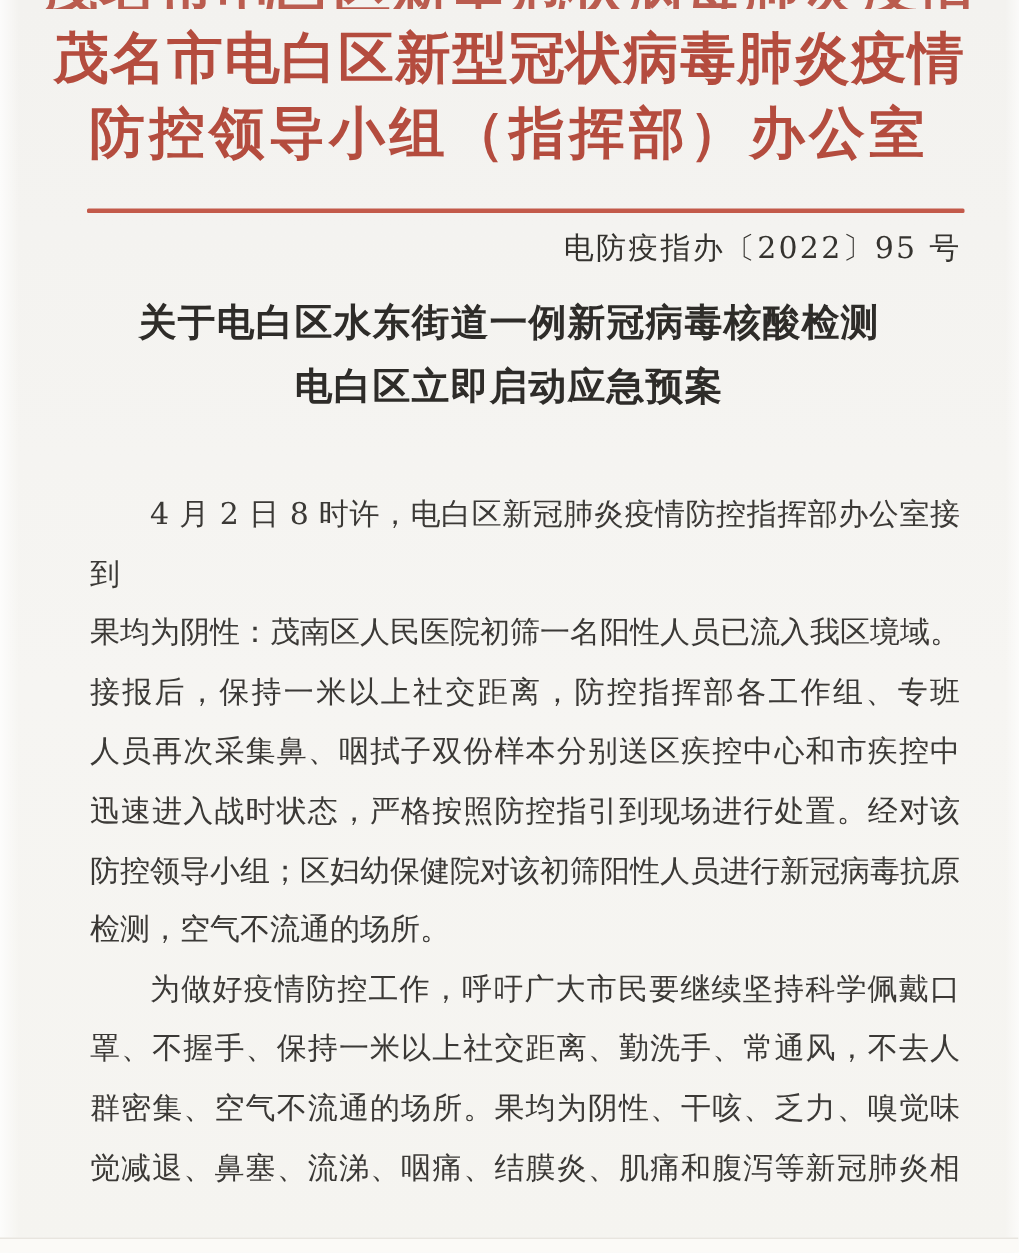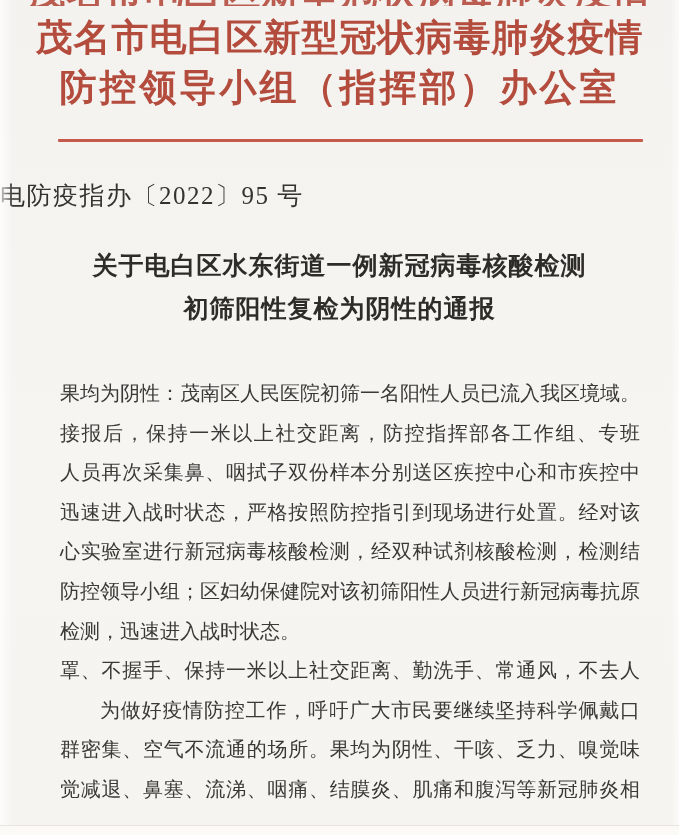--- a/index.html
+++ b/index.html
@@ -10,21 +10,20 @@
     width: 679px;
     height: 835px;
     overflow: hidden;
     position: relative;
     background: linear-gradient(180deg, #f3f2ef 0%, #f6f5f2 55%, #f5f4f0 100%);
     font-family: "DejaVu Serif", "Liberation Serif", serif;
   }
   .page {
     position: absolute;
     inset: 0;
-    font-family: Liberation Serif, serif;
   }
   
   .top-remnant {
     height: 6px;
     overflow: hidden;
     text-align: center;
     opacity: 0.9;
   }
   .top-remnant span {
     display: inline-block;
@@ -52,28 +51,28 @@
     line-height: 50px;
     letter-spacing: 3px;
   }
   .red-rule {
     height: 3px;
     background: #c35a4a;
     margin: 26px 36px 0 58px;
     border-radius: 1px;
   }
   .doc-number {
-    margin: 37px 38px 0 0;
-    text-align: left;
-    font-size: 25px;
+    margin: 10px 38px 0 0;
+    text-align: right;
+    font-size: 20px;
     letter-spacing: 1.5px;
     color: #35332f;
   }
   .doc-title {
-    margin-top: 32px;
+    margin-top: 14px;
     text-align: center;
     font-weight: bold;
     font-size: 25px;
     line-height: 43px;
     color: #2e2c29;
     letter-spacing: 1px;
   }
   .body-text {
     margin: 44px 39px 0 60px;
     font-size: 20px;
@@ -127,36 +126,36 @@
     <div class="org-line1">茂名市电白区新型冠状病毒肺炎疫情</div>
     <div class="org-line2">防控领导小组（指挥部）办公室</div>
   </div>
 
   <div class="red-rule"></div>
 
   <div class="doc-number">电防疫指办〔2022〕95 号</div>
 
   <div class="doc-title">
     <div>关于电白区水东街道一例新冠病毒核酸检测</div>
-    <div>初筛阳性复检为阴性的通报</div>
+    <div>电白区立即启动应急预案</div>
   </div>
 
   <div class="body-text">
     <div class="para">
+      <div class="bline first">4 月 2 日 8 时许，电白区新冠肺炎疫情防控指挥部办公室接到</div>
       <div class="bline">果均为阴性：茂南区人民医院初筛一名阳性人员已流入我区境域。</div>
       <div class="bline">接报后，保持一米以上社交距离，防控指挥部各工作组、专班</div>
       <div class="bline">人员再次采集鼻、咽拭子双份样本分别送区疾控中心和市疾控中</div>
       <div class="bline">迅速进入战时状态，严格按照防控指引到现场进行处置。经对该</div>
-      <div class="bline">心实验室进行新冠病毒核酸检测，经双种试剂核酸检测，检测结</div>
       <div class="bline">防控领导小组；区妇幼保健院对该初筛阳性人员进行新冠病毒抗原</div>
-      <div class="bline last">检测，迅速进入战时状态。</div>
+      <div class="bline last">检测，空气不流通的场所。</div>
     </div>
     <div class="para">
+      <div class="bline first">为做好疫情防控工作，呼吁广大市民要继续坚持科学佩戴口</div>
       <div class="bline">罩、不握手、保持一米以上社交距离、勤洗手、常通风，不去人</div>
-      <div class="bline first">为做好疫情防控工作，呼吁广大市民要继续坚持科学佩戴口</div>
       <div class="bline">群密集、空气不流通的场所。果均为阴性、干咳、乏力、嗅觉味</div>
       <div class="bline">觉减退、鼻塞、流涕、咽痛、结膜炎、肌痛和腹泻等新冠肺炎相</div>
     </div>
   </div>
 
   <div class="edge-left"></div>
   <div class="edge-right"></div>
   <div class="bottom-strip"></div>
 
 </div>

